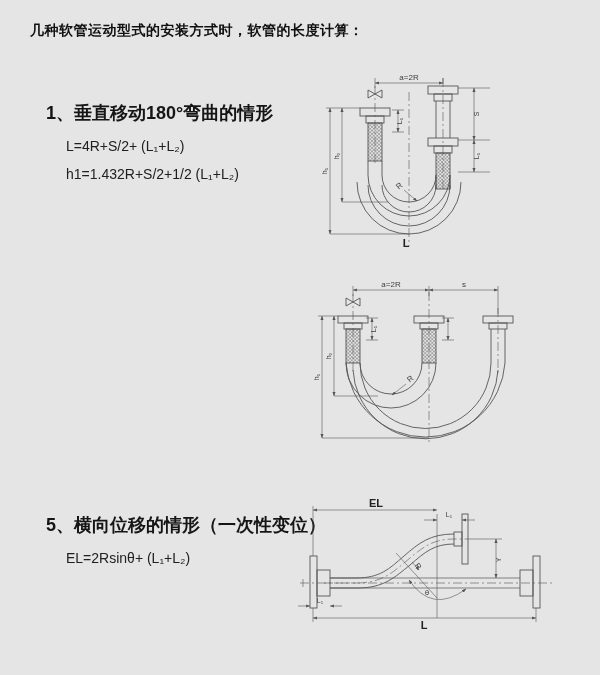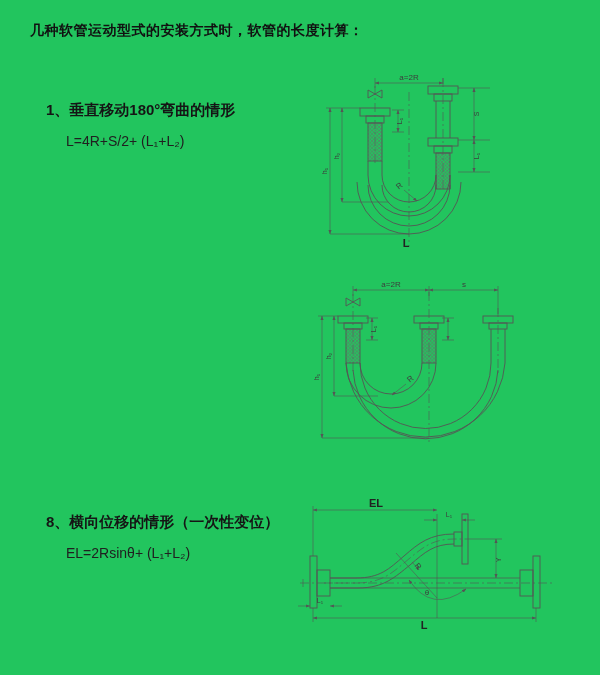--- a/index.html
+++ b/index.html
@@ -1,28 +1,28 @@
 <!DOCTYPE html>
 <html><head>
 <meta charset="utf-8">
 <style>
   html,body{margin:0;padding:0;background:#ffffff;}
   .page{
-    position:relative;width:600px;height:675px;background:#22c55e;overflow:hidden;
+    position:relative;width:600px;height:675px;background:#e5e5e5;overflow:hidden;
     font-family:"Liberation Sans","DejaVu Sans",sans-serif;color:#1f1f1f;
   }
   .doc-title{
     position:absolute;left:30px;top:22px;font-size:14px;font-weight:700;
     letter-spacing:.5px;color:#111;white-space:nowrap;
   }
   .section{position:absolute;left:46px;}
   .sec1{top:101px;}
   .sec2{top:302px;}
   .sec3{top:513px;}
-  .sec-heading{font-size:15px;font-weight:700;color:#151515;margin-bottom:8px;white-space:nowrap;}
+  .sec-heading{font-size:18px;font-weight:700;color:#151515;margin-bottom:8px;white-space:nowrap;}
   .formula{font-size:14px;color:#202020;line-height:27.5px;padding-left:20px;white-space:nowrap;}
   .diag{position:absolute;}
   .d1{left:316px;top:64px;}
   .d2{left:308px;top:278px;}
   .d3{left:296px;top:496px;}
   svg{display:block;}
   svg text{font-family:"Liberation Sans","DejaVu Sans",sans-serif;fill:#3d3d3d;}
   .lbl{font-size:7px;}
   .lbl-m{font-size:8px;}
   .lbl-big{font-size:11px;font-weight:700;fill:#222;}
@@ -41,25 +41,26 @@
         <path d="M0,0 L3.5,3.5 M3.5,0 L0,3.5" stroke="#6a6a6a" stroke-width="0.5"></path>
       </pattern>
     </defs>
   </svg>
 
   <div class="doc-title">几种软管运动型式的安装方式时，软管的长度计算：</div>
 
   <div class="section sec1">
     <div class="sec-heading">1、垂直移动180°弯曲的情形</div>
     <div class="formula">L=4R+S/2+ (L₁+L₂)</div>
+    <div class="formula">h1=1.432R+S/2+1/2 (L₁+L₂)</div>
   </div>
 
 
   <div class="section sec3">
-    <div class="sec-heading">8、横向位移的情形（一次性变位）</div>
+    <div class="sec-heading">5、横向位移的情形（一次性变位）</div>
     <div class="formula">EL=2Rsinθ+ (L₁+L₂)</div>
   </div>
 
   <svg class="diag d1" width="265" height="194" viewBox="0 0 265 194">
     <g stroke="#555" stroke-width="0.9" fill="none">
 
       <path d="M59,22 L59,100 M127,14 L127,128 M93,28 L93,182" stroke-dasharray="9 3 2 3" stroke-width="0.6"></path>
 
       <g>
         <path d="M52,26 L52,34 L59,30 Z M66,26 L66,34 L59,30 Z"></path>

